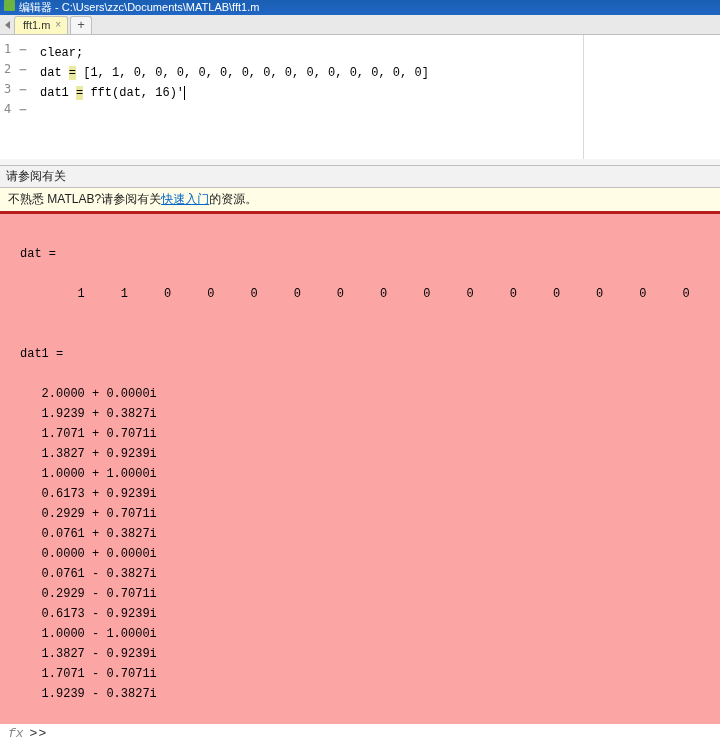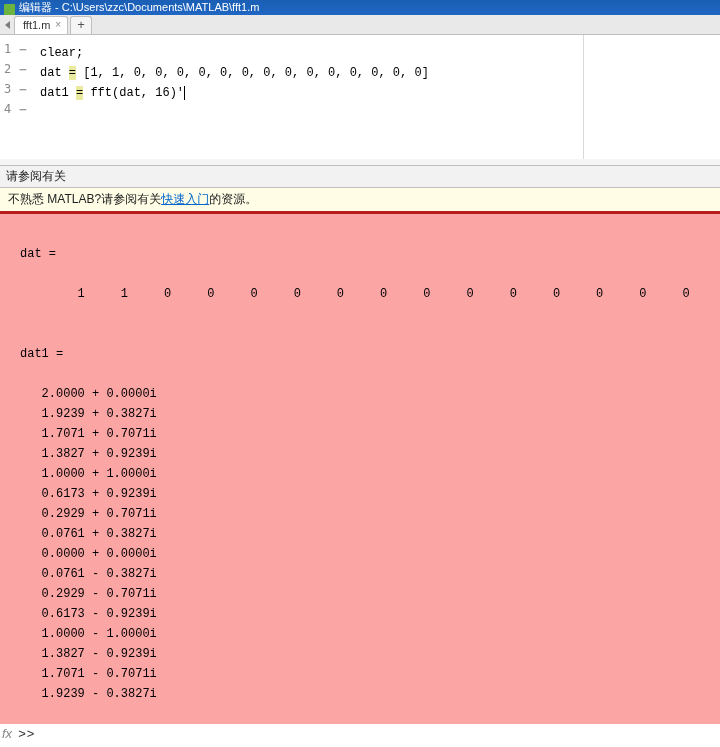--- a/index.html
+++ b/index.html
@@ -11,21 +11,21 @@
     height: 747px;
     overflow: hidden;
     display: flex;
     flex-direction: column;
   }
   .titlebar {
     background: linear-gradient(#1a5fb4, #2066c3);
     color: #fff;
     height: 15px;
     display: flex;
-    align-items: flex-end;
+    align-items: flex-start;
     padding: 0 4px;
     font-size: 11px;
   }
   .titlebar-icon {
     width: 11px; height: 11px;
     background: #6db33f;
     margin-right: 4px;
     border-radius: 1px;
   }
   .tabbar {
@@ -40,21 +40,21 @@
   .tabbar::before {
     content: "";
     position: absolute;
     left: 5px; top: 6px;
     width: 0; height: 0;
     border-top: 4px solid transparent;
     border-bottom: 4px solid transparent;
     border-right: 5px solid #7d7d7d;
   }
   .tab {
-    background: #ffffff;
+    background: #fef9c3;
     border: 1px solid #bfbfbf;
     border-bottom: none;
     border-radius: 3px 3px 0 0;
     padding: 1px 6px 2px 8px;
     font-size: 11px;
     display: flex;
     align-items: center;
     gap: 5px;
     color: #333;
     height: 18px;
@@ -152,25 +152,25 @@
     color: #000;
     padding: 10px 4px 4px 20px;
     background: #fca5a5;
     white-space: pre;
     overflow: hidden;
     line-height: 20px;
   }
   .prompt-row {
     display: flex;
     align-items: center;
-    font-family: Liberation Sans, sans-serif;
+    font-family: Liberation Mono, monospace;
     font-size: 13px;
     color: #555;
     background: #fff;
-    padding: 2px 4px 6px 2px;
+    padding: 2px 4px 6px 8px;
   }
   .fx {
     font-style: italic;
     font-size: 13px;
     color: #888;
     margin-right: 6px;
   }
   .prompt { color: #333; letter-spacing: 1px; }
 </style>
 </head>

